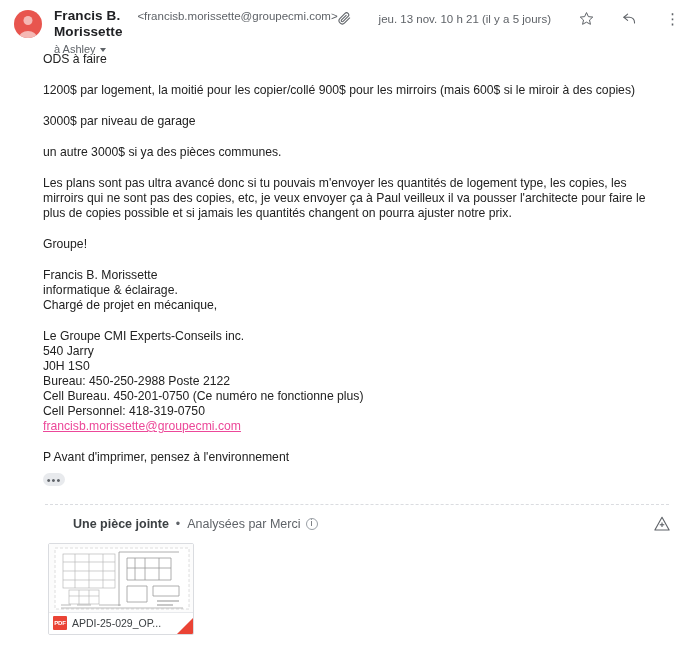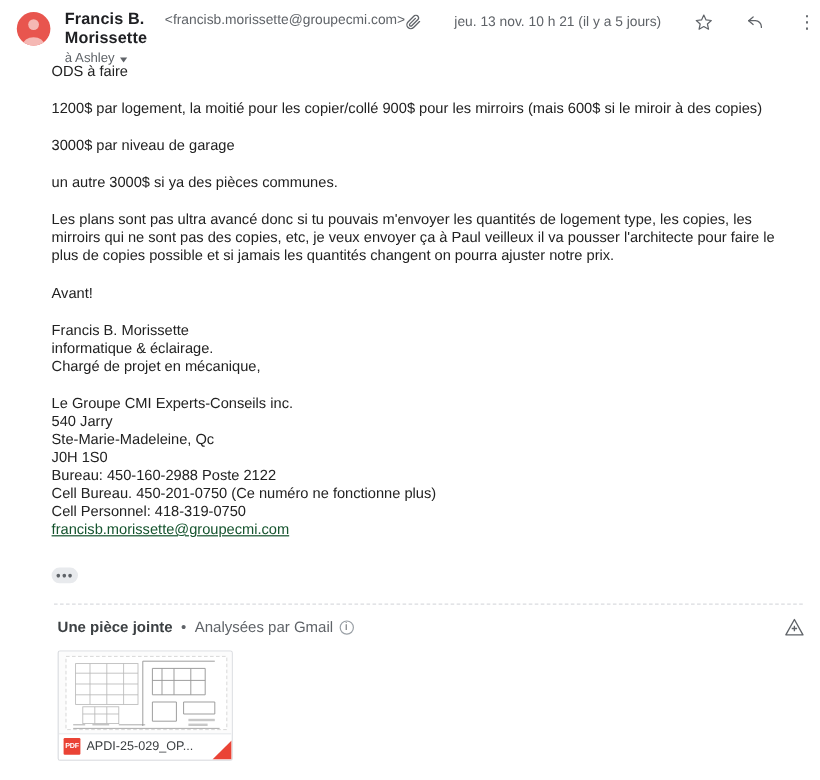--- a/index.html
+++ b/index.html
@@ -125,21 +125,21 @@
     font-size: 12.2px;
     line-height: 15px;
     color: #222;
   }
   .body-wrap p {
     margin: 0 0 16px 0;
   }
   .sig-block p { margin: 0; line-height: 15px; }
   .sig-gap { height: 16px; }
   a.maillink {
-    color: #14532d;
+    color: #ec4899;
   }
 
   .ellipsis-btn {
     margin: 8px 0 0 0;
     display: inline-flex;
     align-items: center;
     justify-content: center;
     width: 22px; height: 13px;
     background: #e8eaed;
     border-radius: 7px;
@@ -161,20 +161,21 @@
     align-items: center;
     padding: 12px 14px 0 48px;
     font-size: 12.5px;
     color: #5f6368;
     position: relative;
   }
   .attach-title {
     font-weight: bold;
     color: #3c4043;
     font-size: 12.5px;
+    margin-left: 25px;
   }
   .dot-sep { margin: 0 7px; color: #5f6368; }
   .scan-text { color: #5f6368; font-size: 12.5px; }
   .info-icon {
     display: inline-flex;
     align-items: center;
     justify-content: center;
     width: 12px; height: 12px;
     border: 1px solid #9aa0a6;
     border-radius: 50%;
@@ -288,47 +289,47 @@
       <span class="more-icon">⋮</span>
     </div>
   </div>
 
   <div class="body-wrap">
     <p>ODS à faire</p>
     <p>1200$ par logement, la moitié pour les copier/collé 900$ pour les mirroirs (mais 600$ si le miroir à des copies)</p>
     <p>3000$ par niveau de garage</p>
     <p>un autre 3000$ si ya des pièces communes.</p>
     <p>Les plans sont pas ultra avancé donc si tu pouvais m'envoyer les quantités de logement type, les copies, les mirroirs qui ne sont pas des copies, etc, je veux envoyer ça à Paul veilleux il va pousser l'architecte pour faire le plus de copies possible et si jamais les quantités changent on pourra ajuster notre prix.</p>
-    <p>Avant!</p>
+    <p>Groupe!</p>
 
     <div class="sig-block">
       <p>Francis B. Morissette</p>
       <p>informatique &amp; éclairage.</p>
       <p>Chargé de projet en mécanique,</p>
       <div class="sig-gap"></div>
       <p>Le Groupe CMI Experts-Conseils inc.</p>
       <p>540 Jarry</p>
-      <p>Ste-Marie-Madeleine, Qc</p>
       <p>J0H 1S0</p>
-      <p>Bureau: 450-160-2988 Poste 2122</p>
+      <p>Bureau: 450-250-2988 Poste 2122</p>
       <p>Cell Bureau. 450-201-0750 (Ce numéro ne fonctionne plus)</p>
       <p>Cell Personnel: 418-319-0750</p>
       <p><a class="maillink" href="#">francisb.morissette@groupecmi.com</a></p>
       <div class="sig-gap"></div>
+      <p>P Avant d'imprimer, pensez à l'environnement</p>
     </div>
 
     <div class="ellipsis-btn">•••</div>
   </div>
 
   <hr class="divider">
 
   <div class="attach-header">
     <span class="attach-title">Une pièce jointe</span>
     <span class="dot-sep">•</span>
-    <span class="scan-text">Analysées par Gmail</span>
+    <span class="scan-text">Analysées par Merci</span>
     <span class="info-icon">i</span>
     <span class="drive-icon">
       <svg width="18" height="18" viewBox="0 0 24 24" fill="none" stroke="#5f6368" stroke-width="1.5" stroke-linejoin="round">
           <polygon points="12 3 21.5 20 2.5 20"></polygon>
           <line x1="12" y1="10" x2="12" y2="16"></line>
           <line x1="9" y1="13" x2="15" y2="13"></line>
         </svg>
     </span>
   </div>
 

